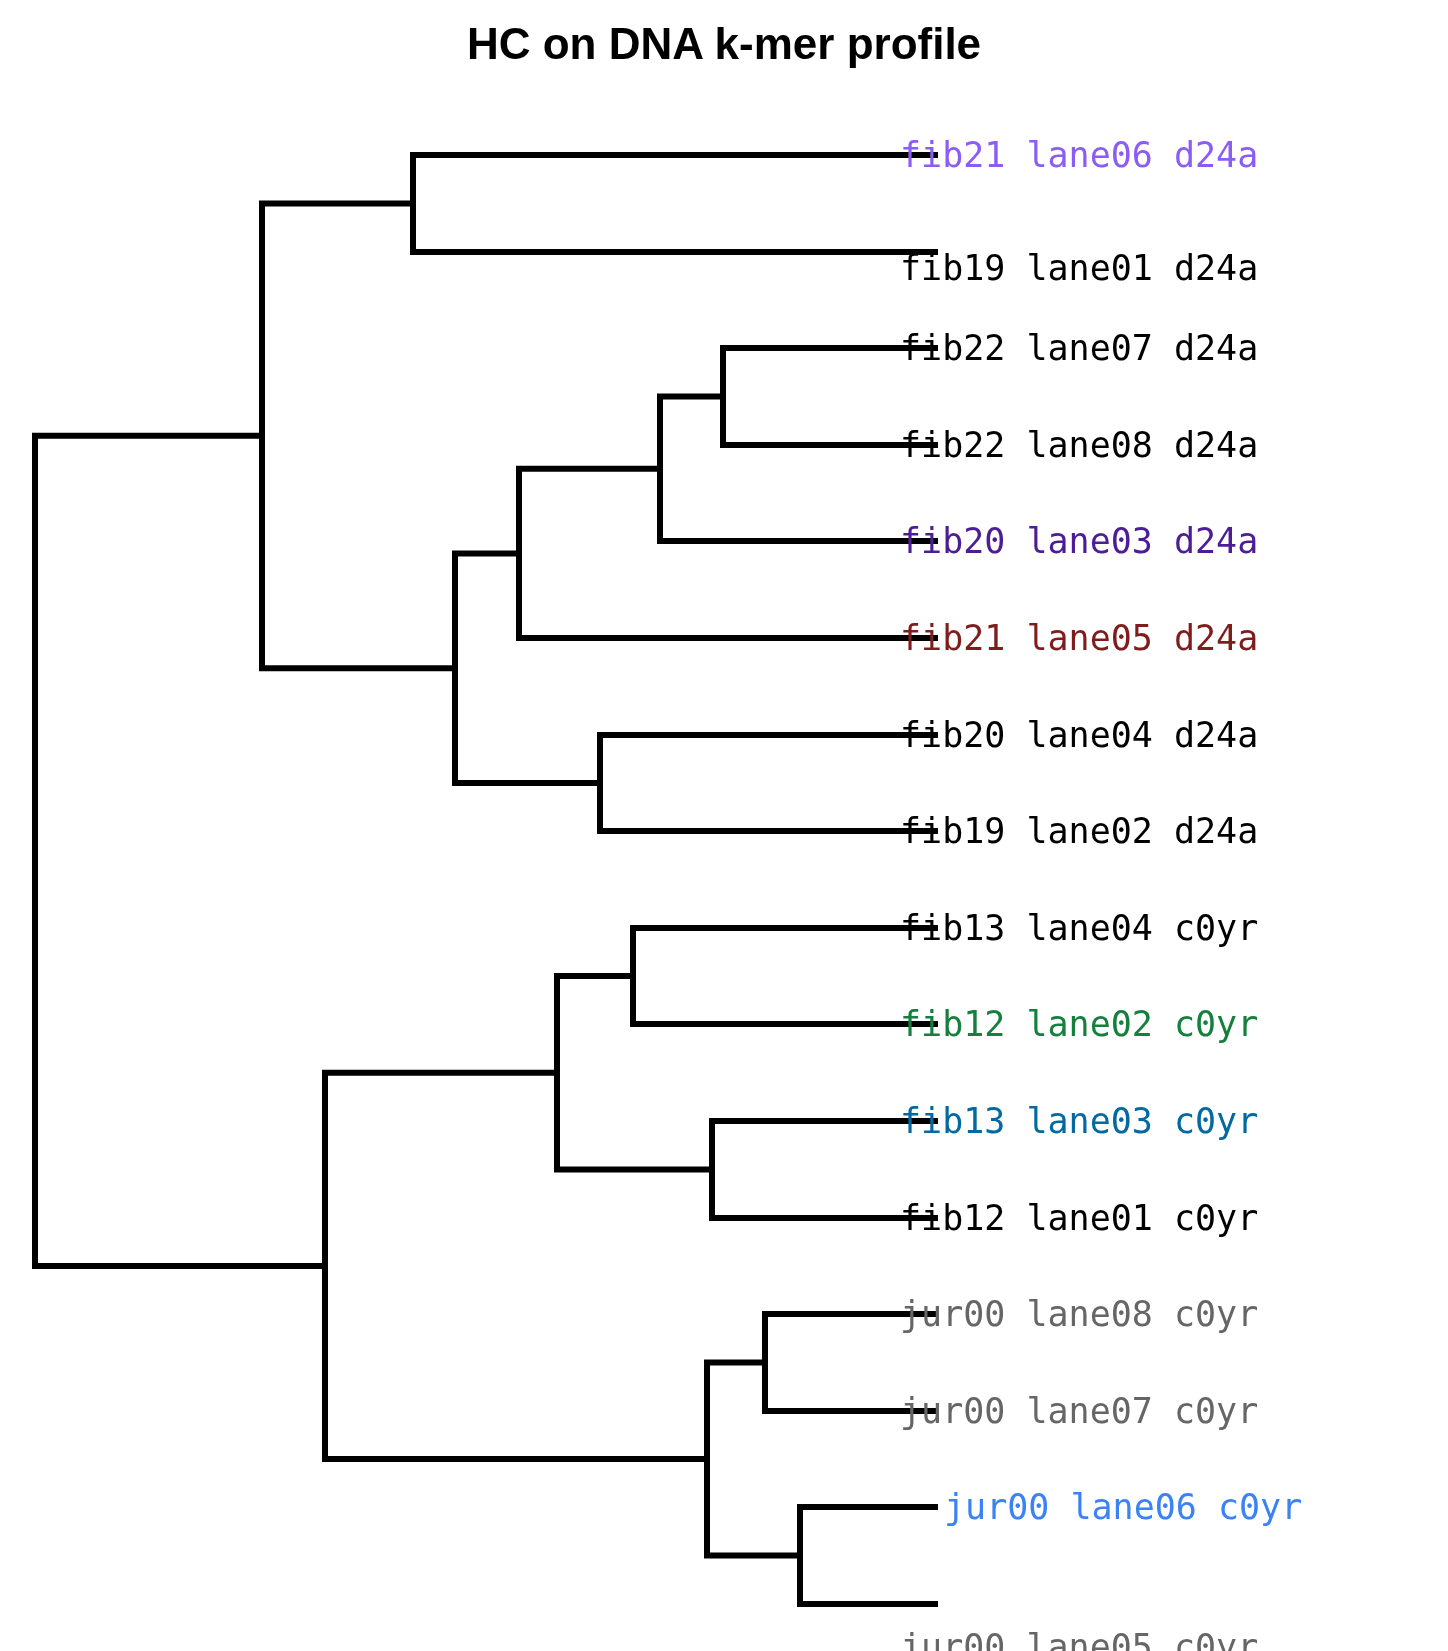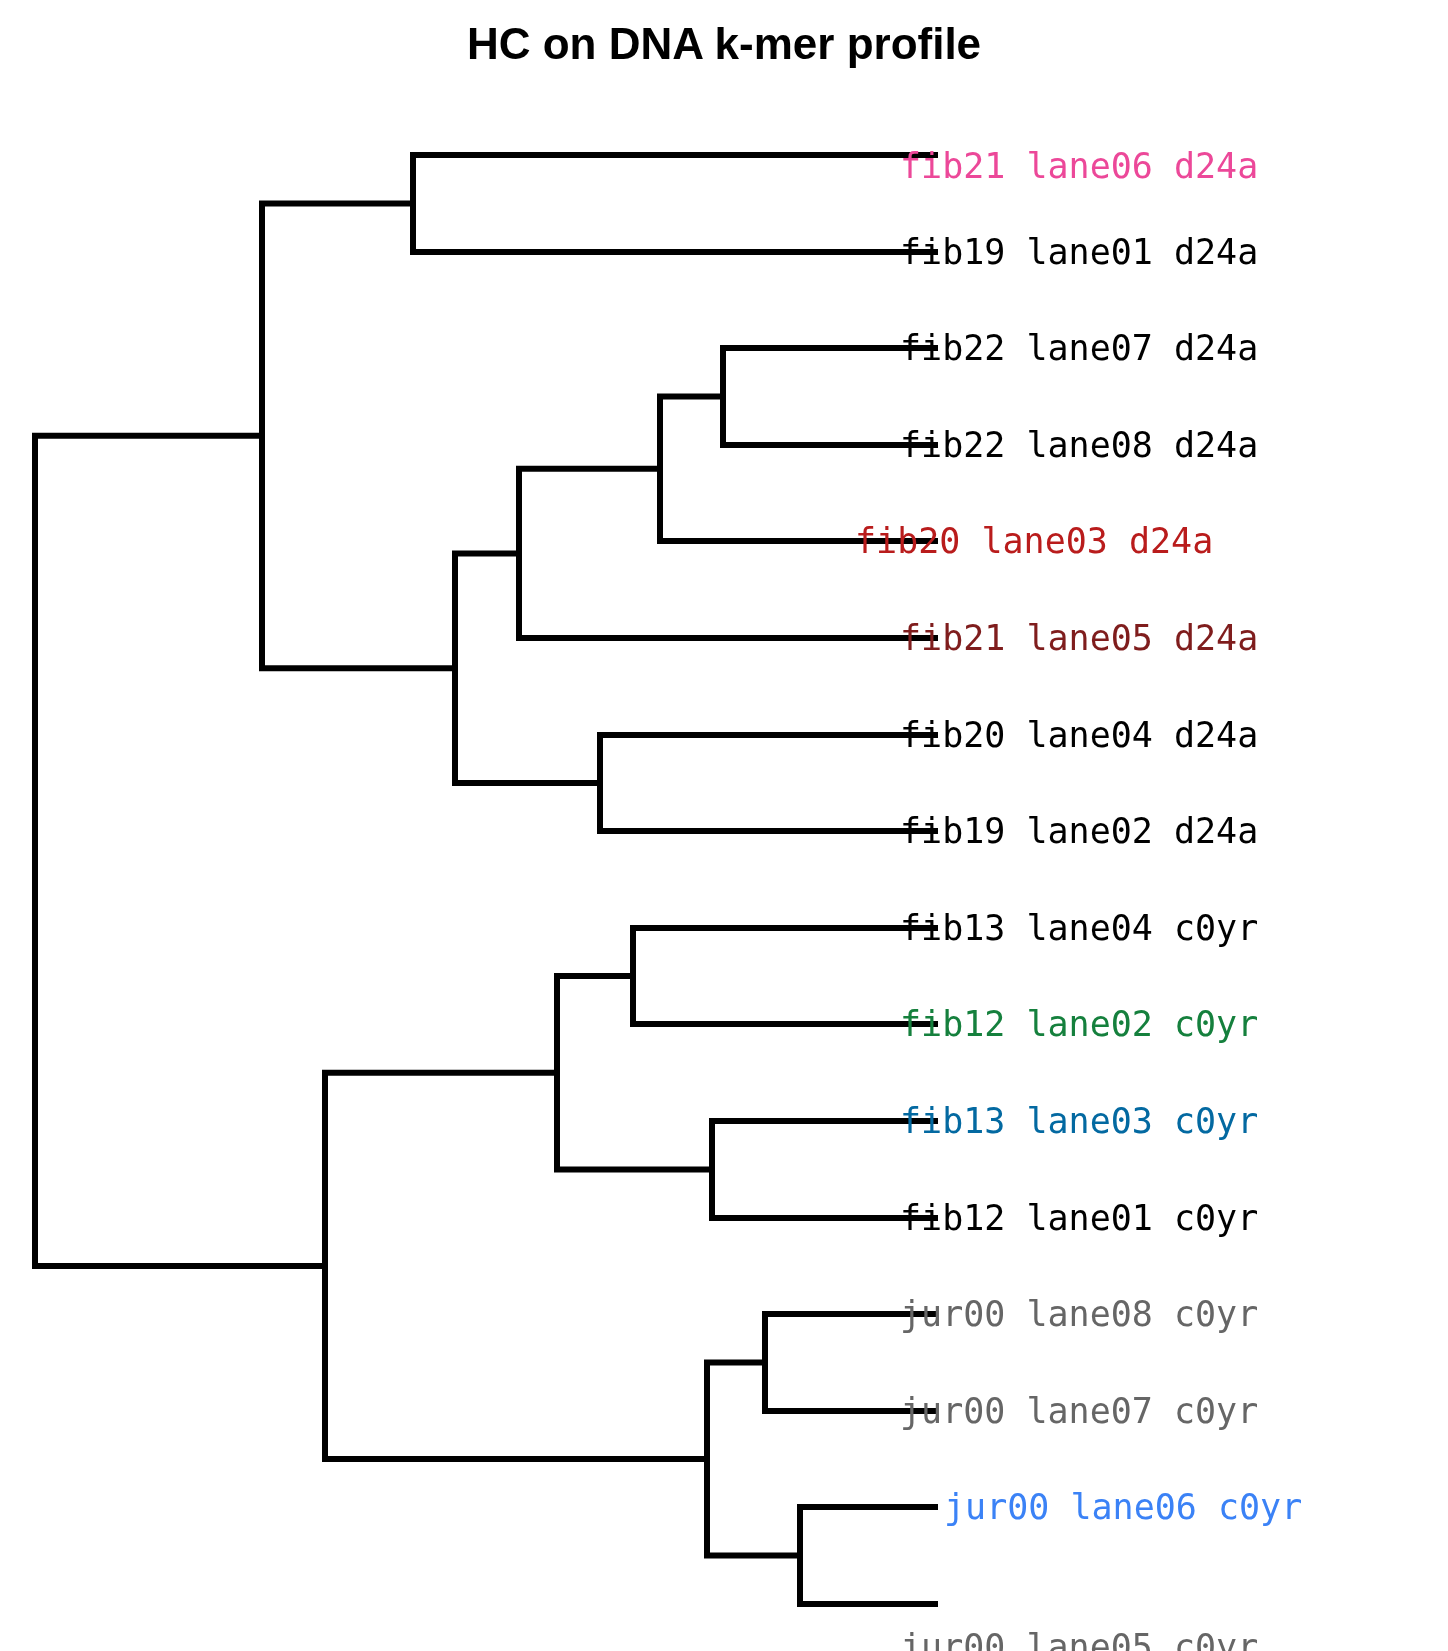--- a/index.html
+++ b/index.html
@@ -75,25 +75,25 @@
         <line x1="322" y1="1459" x2="707" y2="1459" stroke="#000000" stroke-width="6"></line>
         <line x1="325" y1="1072.75" x2="325" y2="1459" stroke="#000000" stroke-width="6"></line>
         <line x1="32" y1="435.84375" x2="262" y2="435.84375" stroke="#000000" stroke-width="6"></line>
         <line x1="32" y1="1265.875" x2="325" y2="1265.875" stroke="#000000" stroke-width="6"></line>
         <line x1="35" y1="435.84375" x2="35" y2="1265.875" stroke="#000000" stroke-width="6"></line>
         <line x1="35" y1="850.859375" x2="35" y2="850.859375" stroke="#000000" stroke-width="6"></line>
       </g>
   </svg>
 
   <div id="labels">
-      <div class="leaf-label" style="left: 900px; top: 155px; color: #ec4899; margin-top: 11px;">fib21 lane06 d24a</div>
-      <div class="leaf-label" style="left: 900px; top: 252px; color: rgb(0, 0, 0);">fib19 lane01 d24a</div>
+      <div class="leaf-label" style="left: 900px; top: 155px; color: #8b5cf6;">fib21 lane06 d24a</div>
+      <div class="leaf-label" style="left: 900px; top: 268px; color: rgb(0, 0, 0);">fib19 lane01 d24a</div>
       <div class="leaf-label" style="left: 900px; top: 348px; color: rgb(0, 0, 0); text-align: right;">fib22 lane07 d24a</div>
       <div class="leaf-label" style="left: 900px; top: 445px; color: rgb(0, 0, 0);">fib22 lane08 d24a</div>
-      <div class="leaf-label" style="left: 855px; top: 541px; color: #b91c1c;">fib20 lane03 d24a</div>
+      <div class="leaf-label" style="left: 900px; top: 541px; color: #4c1d95;">fib20 lane03 d24a</div>
       <div class="leaf-label" style="left: 900px; top: 638px; color: #7f1d1d;">fib21 lane05 d24a</div>
       <div class="leaf-label" style="left: 900px; top: 735px; color: rgb(0, 0, 0);">fib20 lane04 d24a</div>
       <div class="leaf-label" style="left: 900px; top: 831px; color: rgb(0, 0, 0);">fib19 lane02 d24a</div>
       <div class="leaf-label" style="left: 900px; top: 928px; color: rgb(0, 0, 0);">fib13 lane04 c0yr</div>
       <div class="leaf-label" style="left: 900px; top: 1024px; color: #15803d;">fib12 lane02 c0yr</div>
       <div class="leaf-label" style="left: 900px; top: 1121px; color: #0369a1;">fib13 lane03 c0yr</div>
       <div class="leaf-label" style="left: 900px; top: 1218px; color: rgb(0, 0, 0); text-align: right;">fib12 lane01 c0yr</div>
       <div class="leaf-label muted" style="left: 900px; top: 1314px; color: rgb(102, 102, 102);">jur00 lane08 c0yr</div>
       <div class="leaf-label muted" style="left: 900px; top: 1411px; color: rgb(102, 102, 102);">jur00 lane07 c0yr</div>
       <div class="leaf-label muted" style="left: 904px; top: 1507px; color: #3b82f6; margin-left: 40px;">jur00 lane06 c0yr</div>

